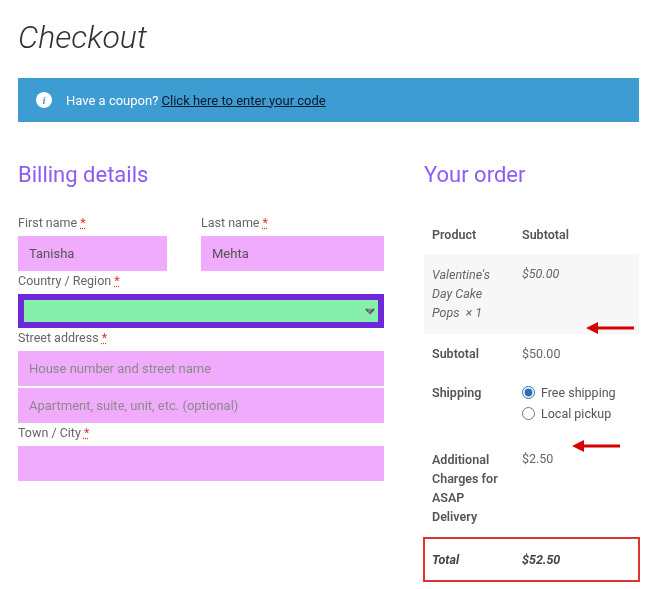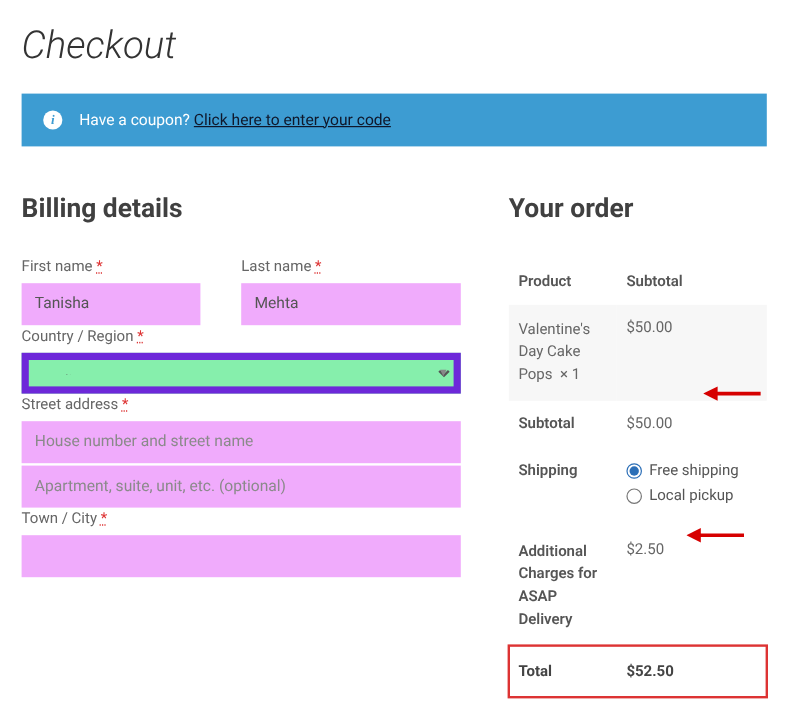--- a/index.html
+++ b/index.html
@@ -4,42 +4,42 @@
   <style>
     * { box-sizing: border-box; margin: 0; padding: 0; }
     body { font-family: -apple-system, BlinkMacSystemFont, "Segoe UI", Roboto, Arial, sans-serif; background: #fff; color: #333; padding: 18px; width: 657px; }
     h1 { font-weight: 300; color: #333; font-size: 32px; margin-bottom: 22px; font-style: italic; }
     .coupon-banner { background: #3d9cd2; color: #fff; padding: 14px 18px; margin-bottom: 40px; display: flex; align-items: center; gap: 14px; font-size: 13px; }
     .coupon-banner .info-icon { width: 16px; height: 16px; border-radius: 50%; background: #fff; color: #3d9cd2; display: inline-flex; align-items: center; justify-content: center; font-weight: bold; font-size: 11px; font-style: italic; font-family: Georgia, serif; }
     .coupon-banner a { color: #0f172a; text-decoration: underline; }
     .columns { display: flex; gap: 40px; }
     .col-billing { flex: 1 1 370px; }
     .col-order { flex: 0 0 215px; }
-    h2 { font-weight: 700; font-size: 22px; color: #404040; margin-bottom: 28px; }
+    h2 { font-weight: 400; font-size: 22px; color: #8b5cf6; margin-bottom: 28px; }
     .row2 { display: flex; }
     .row2 .field { flex: 0 0 50%; }
     .row2 .field:first-child { padding-right: 34px; }
     .field { margin-bottom: 2px; }
     .field label { display: block; font-size: 12.5px; color: #666; margin-bottom: 6px; }
     .req { color: #d33; text-decoration: underline dotted; }
     .field input, .field select { width: 100%; background: #f0abfc; border: none; padding: 10px 11px; font-size: 13px; color: #555; font-family: inherit; }
     .field input::placeholder { color: #8a8a8a; }
     .field select { border: 6px solid #6d28d9; background: #86efac; color: #555; height: 34px; position: relative; }
     .select-wrap { position: relative; }
     .select-wrap .caret { position: absolute; right: 10px; top: 50%; transform: translateY(-50%); pointer-events: none; color: #888; font-size: 9px; }
     .order-table { width: 100%; font-size: 12.5px; border-collapse: collapse; }
     .order-table th, .order-table td { text-align: left; padding: 12px 8px; vertical-align: top; color: #666; }
     .order-table thead th { font-weight: 600; color: #555; margin-left: 48px; }
-    .order-table .prod-row { background: #f7f7f7; }
+    .order-table .prod-row { background: #f7f7f7; font-style: italic; }
     .order-table .prod-row td:first-child { width: 90px; line-height: 1.5; }
     .order-table .sec th { font-weight: 600; color: #555; }
     .order-table .ship label { display: flex; align-items: center; gap: 6px; margin-bottom: 6px; font-size: 12.5px; color: #555; }
     .order-table .ship input[type=radio] { accent-color: #2c6fb7; }
     .total-row { outline: 2px solid #d33; outline-offset: -1px; }
-    .total-row th, .total-row td { font-weight: 700; color: #444; padding-top: 14px; padding-bottom: 14px; }
+    .total-row th, .total-row td { font-weight: 700; color: #444; padding-top: 14px; padding-bottom: 14px; font-style: italic; }
     .arrow { position: absolute; color: #d60000; }
     .arrow svg { display: block; }
     .order-wrap { position: relative; }
   </style>
 </head>
 <body>
 
 <h1>Checkout</h1>
 
 <div class="coupon-banner">

